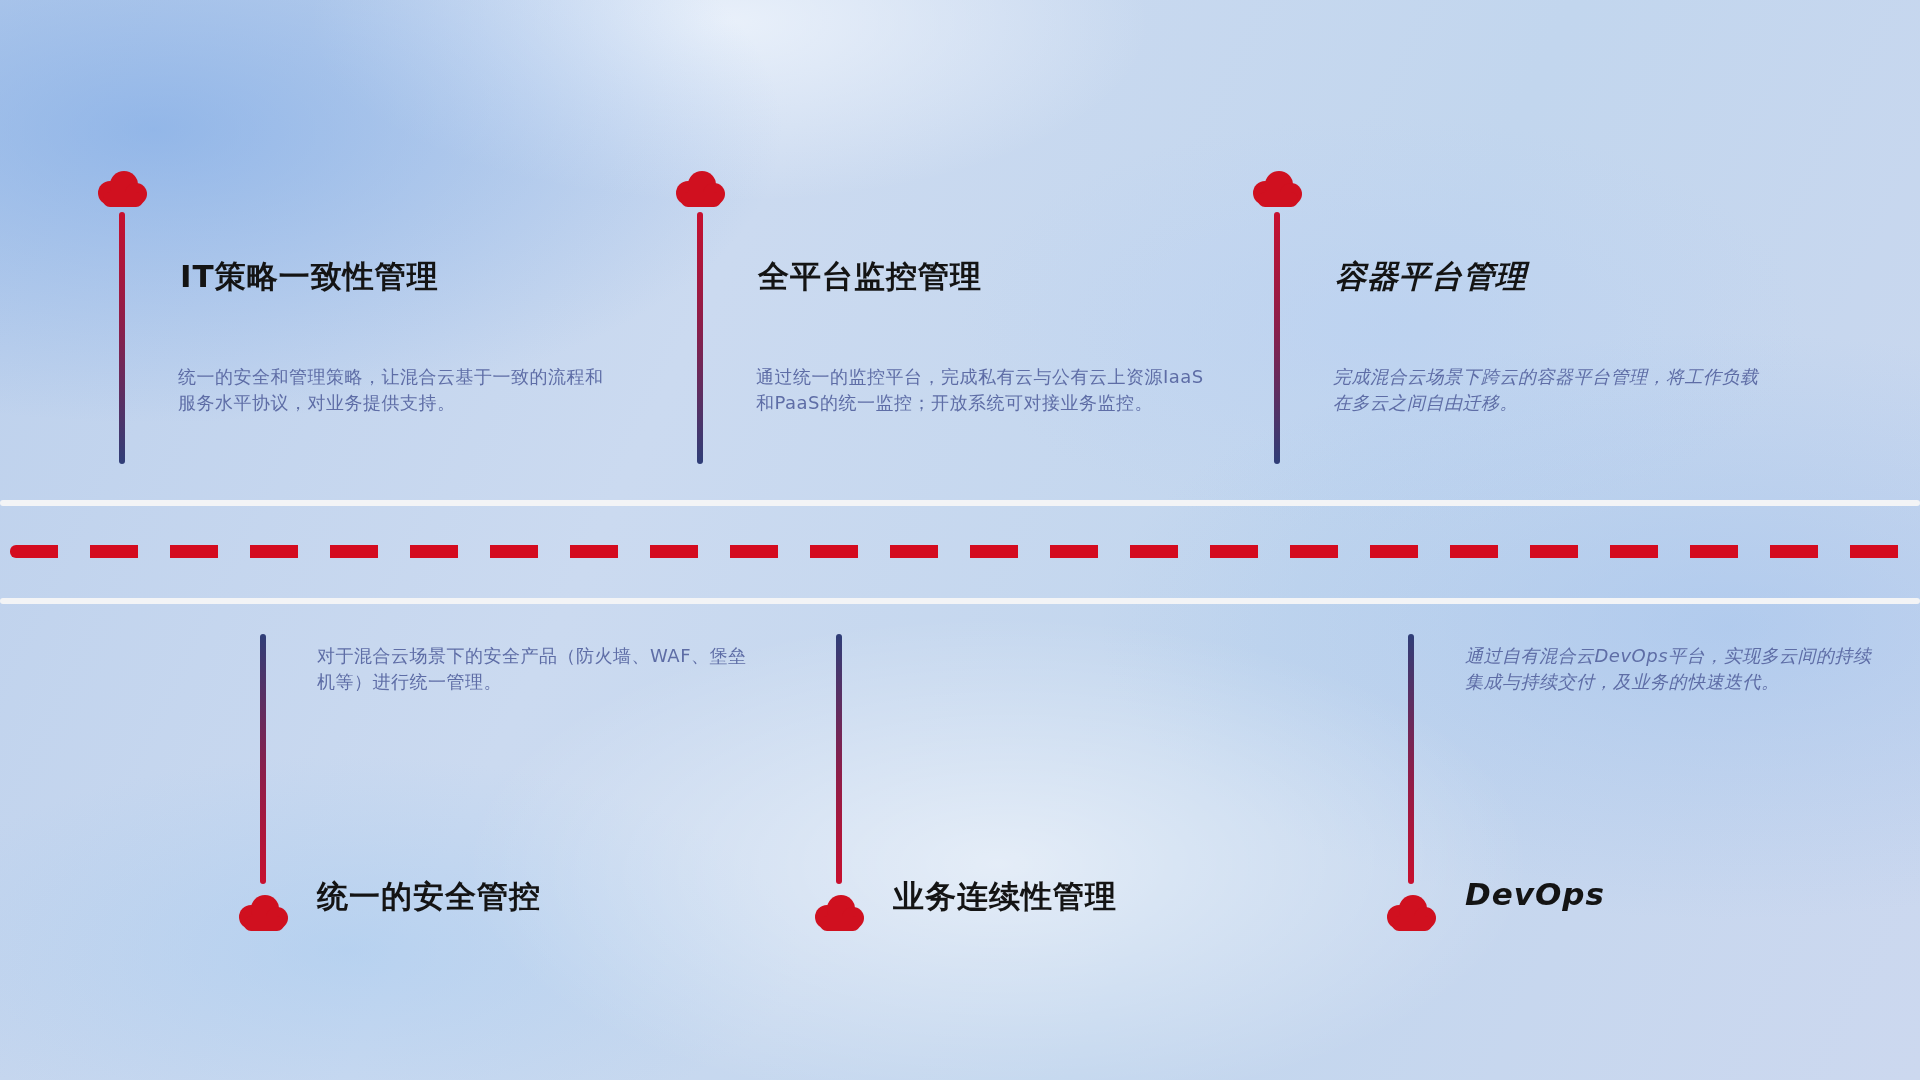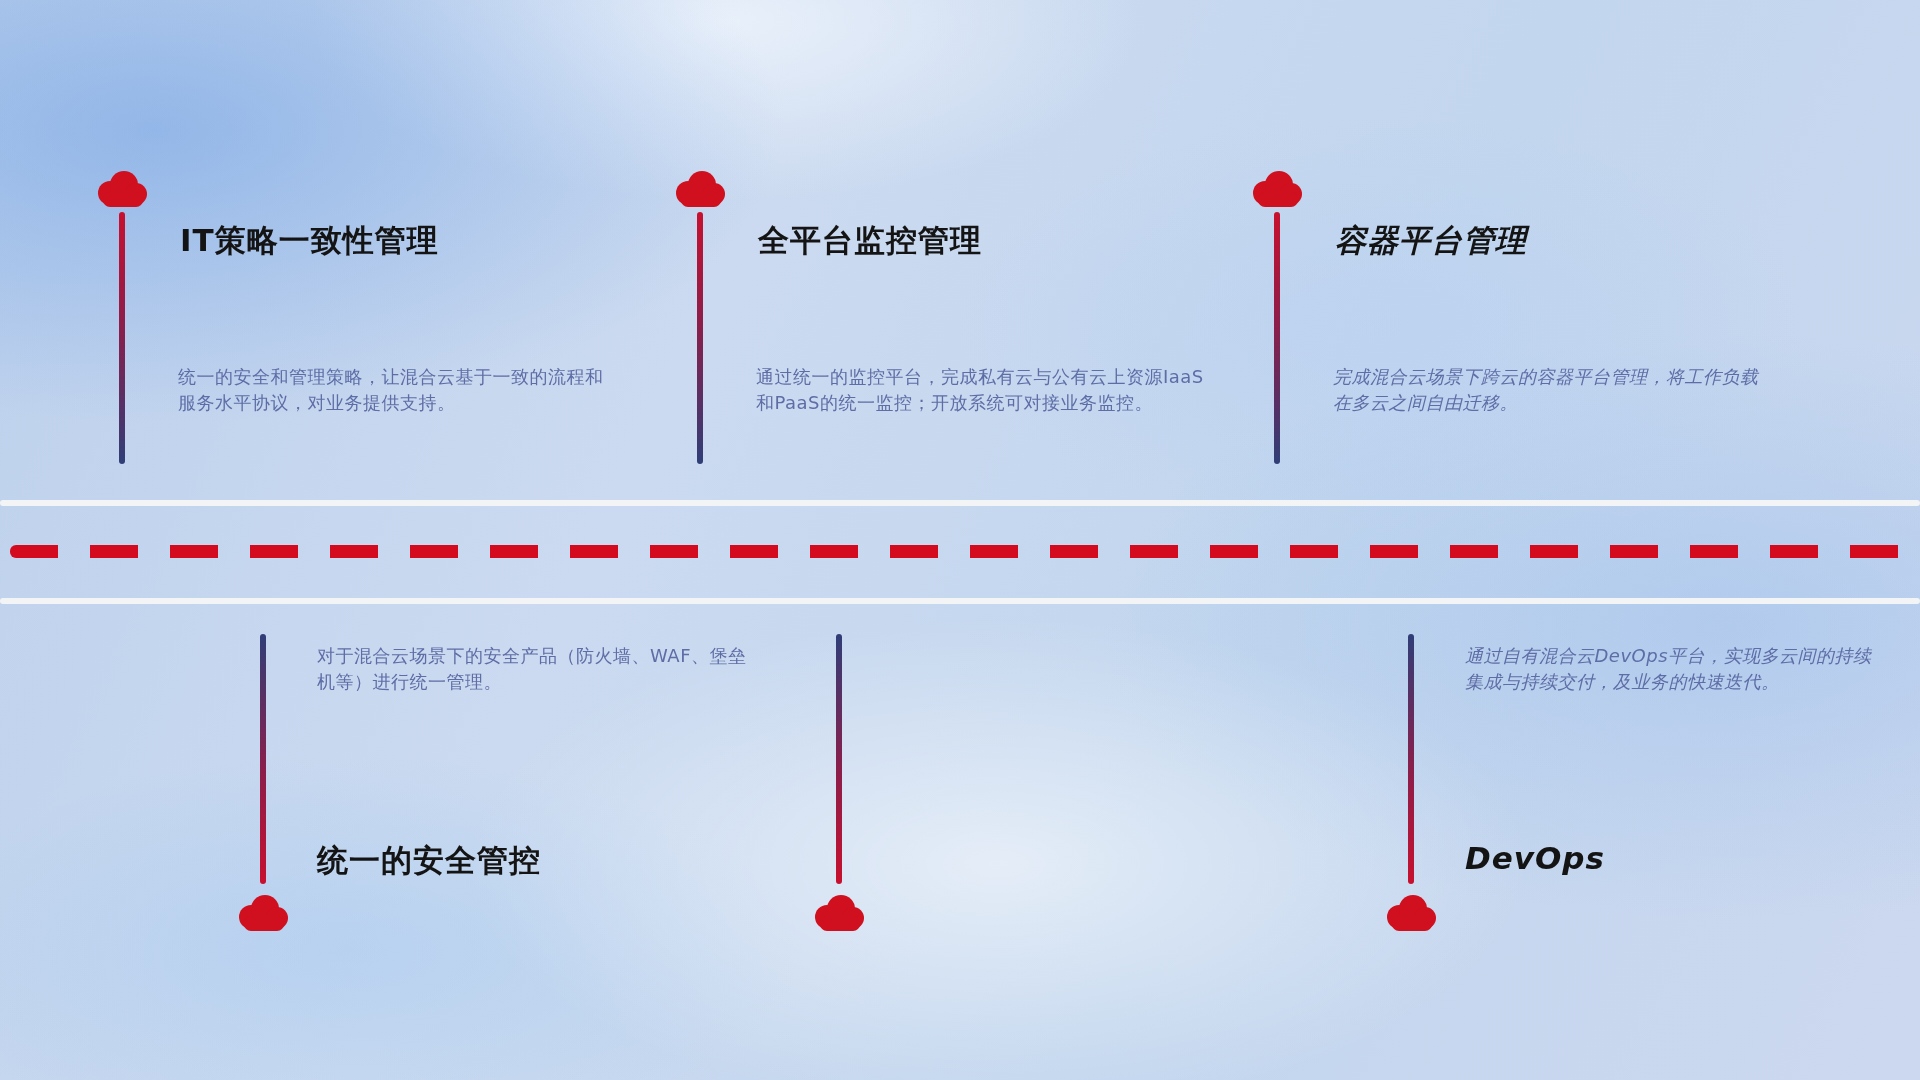--- a/index.html
+++ b/index.html
@@ -79,20 +79,21 @@
     background: linear-gradient(180deg, #2f3e78 0%, #8c1e4a 55%, #c8102e 100%);
   }
 
   .title {
     position: absolute;
     font-size: 31px;
     font-weight: bold;
     color: #141414;
     letter-spacing: 1px;
     white-space: nowrap;
+    margin-top: 36px;
   }
   .item.top .title { left: 86px; top: 52px; }
   .item.bottom .title { left: 82px; top: 210px; }
 
   .desc {
     position: absolute;
     font-size: 18px;
     line-height: 1.42;
     color: #5e6da6;
     letter-spacing: 0.5px;
@@ -181,20 +182,21 @@
     <span class="cloud">
       <svg width="56" height="40" viewBox="0 0 56 40">
           <g fill="#d0101f">
             <circle cx="16" cy="25" r="12"></circle>
             <circle cx="30" cy="17" r="14"></circle>
             <circle cx="42" cy="26" r="11"></circle>
             <rect x="9" y="24" width="40" height="15" rx="7"></rect>
           </g>
         </svg>
     </span>
+    <div class="title">业务连续性管理</div>
   </div>
 
   <div class="item bottom b3" style="left:1383px; top:630px;font-style:italic;">
     <div class="stem up"></div>
     <span class="cloud">
       <svg width="56" height="40" viewBox="0 0 56 40">
           <g fill="#d0101f">
             <circle cx="16" cy="25" r="12"></circle>
             <circle cx="30" cy="17" r="14"></circle>
             <circle cx="42" cy="26" r="11"></circle>

